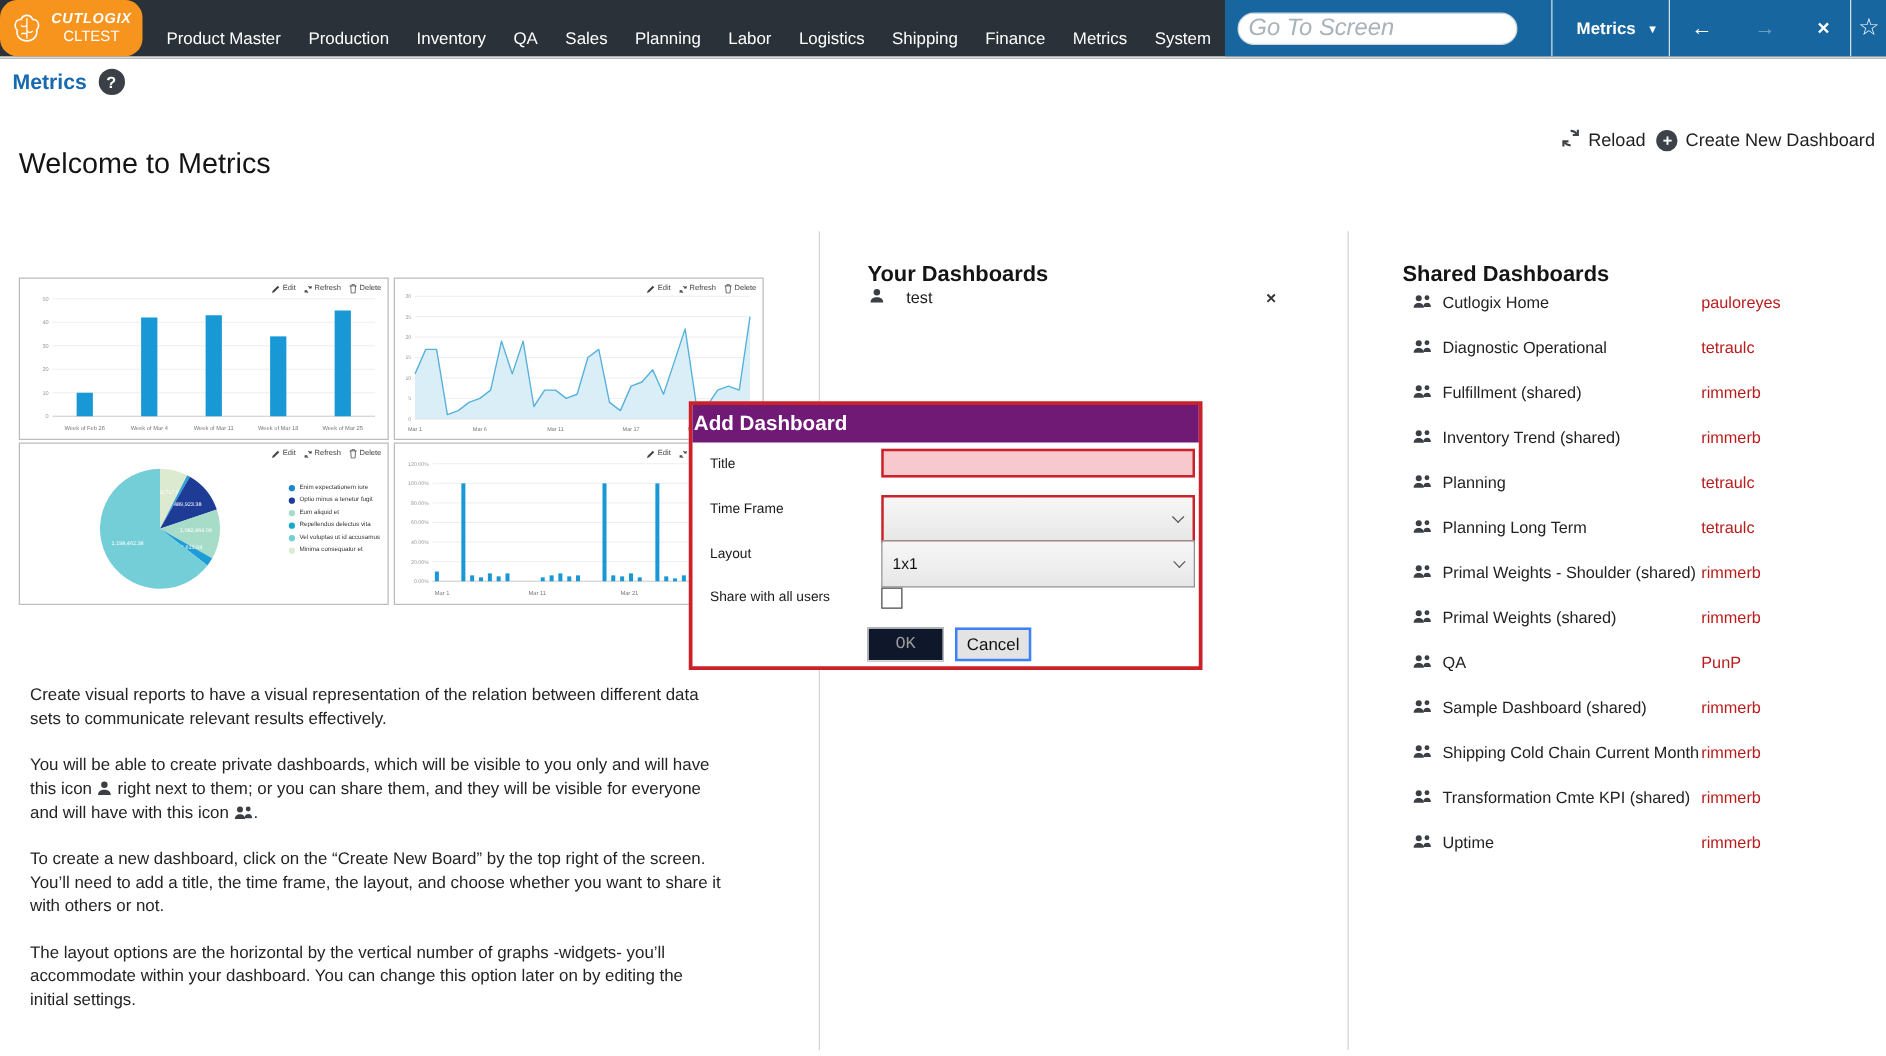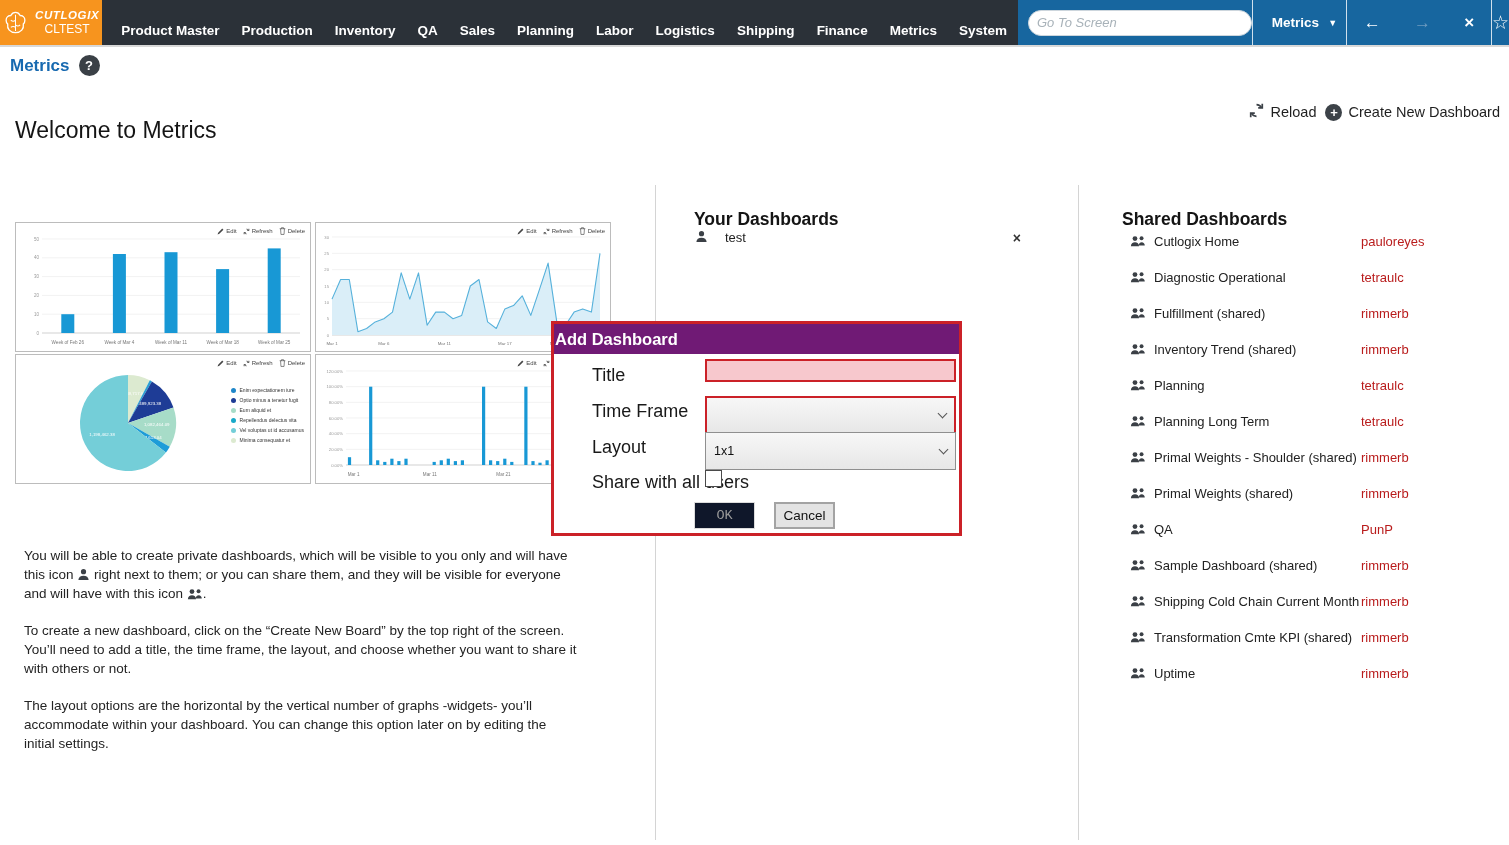--- a/index.html
+++ b/index.html
@@ -2,28 +2,28 @@
 <html><head>
 <meta charset="utf-8">
 <style>
   html,body{margin:0;padding:0;width:1509px;height:845px;overflow:hidden;
     font-family:"Liberation Sans","DejaVu Sans",sans-serif;background:#fff;color:#222;}
   #app{position:relative;width:1509px;height:845px;}
 
   
   .topnav{position:absolute;left:0;top:0;width:1509px;height:45px;background:#2b3138;
     display:flex;align-items:stretch;border-bottom:2px solid #d8d8d8;box-sizing:content-box;z-index:5;}
-  .brand{width:118px;background:#f7941e;display:flex;align-items:center;justify-content:center;gap:7px;cursor:pointer;}
+  .brand{width:118px;background:#f7941e;display:flex;align-items:center;justify-content:center;gap:7px;cursor:pointer;border-radius:14px;}
   .brand svg{display:block;}
   .brand-t1{font-size:11.5px;font-weight:bold;font-style:italic;color:#fff;letter-spacing:.6px;}
   .brand-t2{font-size:12px;color:#fff;text-align:center;margin-top:1px;}
   .navitems{display:flex;align-items:center;padding-left:8px;}
-  .navitem{color:#fff;font-weight:bold;font-size:13.5px;padding:0 11px;cursor:pointer;white-space:nowrap;margin-top:15px;}
+  .navitem{color:#fff;font-weight:normal;font-size:13.5px;padding:0 11px;cursor:pointer;white-space:nowrap;margin-top:15px;}
   .nav-right{margin-left:auto;background:#17669f;display:flex;align-items:center;width:547px;}
-  .goto{width:206px;height:24px;margin-left:10px;border:1px solid #cdd6dd;border-radius:13px;padding:0 8px;font-size:13px;font-family:inherit;}
+  .goto{width:206px;height:24px;margin-left:10px;border:1px solid #cdd6dd;border-radius:13px;padding:0 8px;font-size:19px;font-family:inherit;}
   .goto::placeholder{font-style:italic;color:#a8b2b9;}
   .vsep{width:1px;align-self:stretch;background:rgba(255,255,255,.8);}
   .screen-dd{width:83px;display:flex;align-items:center;justify-content:center;gap:9px;color:#fff;
     font-weight:bold;font-size:13.5px;cursor:pointer;margin-left:10px;}
   .dd-caret{font-size:9px;}
   .navbtns{width:144px;display:flex;align-items:center;justify-content:space-around;color:#fff;font-size:17px;font-weight:bold;}
   .navbtns span{cursor:pointer;}
   .navbtns .dim{color:#6f9cc0;}
   .starbox{flex:1;display:flex;align-items:center;justify-content:center;color:#fff;font-size:19px;cursor:pointer;}
 
@@ -66,34 +66,34 @@
   .sd-list{position:absolute;left:1130px;top:223px;width:372px;}
   .sd-row{display:flex;align-items:center;height:36px;cursor:pointer;}
   .li-icon{width:20px;flex:0 0 auto;display:flex;}
   .sd-name{font-size:13px;color:#222;width:207px;padding-left:4px;}
   .sd-owner{font-size:13px;color:#b91c1c;}
 
   
   .modal{position:absolute;left:551px;top:321px;width:405px;height:209px;background:#fff;
     border:3px solid #cb2128;z-index:20;}
   .modal-h{height:30px;background:#701a75;color:#fff;font-weight:bold;font-size:16.5px;line-height:30px;padding-left:1px;}
-  .m-label{position:absolute;left:14px;font-size:18px;color:#191919;margin-left:24px;}
+  .m-label{position:absolute;left:14px;font-size:11px;color:#191919;}
   .m-input-error{position:absolute;left:151px;top:35px;width:247px;height:19px;background:#f7c8cd;
     border:2px solid #cb2128;font-size:13px;padding:0;font-family:inherit;}
   .m-select{position:absolute;left:151px;width:251px;height:38px;background:linear-gradient(#f7f7f7,#e7e7e7);
     border:1px solid #8f8f8f;display:flex;align-items:center;padding:0 8px;font-size:12.5px;color:#111;
     box-sizing:border-box;cursor:pointer;}
   .m-select.error{border:2px solid #cb2128;}
   .chev{margin-left:auto;width:6px;height:6px;border-right:1.5px solid #555;border-bottom:1.5px solid #555;
     transform:rotate(45deg);margin-top:-4px;}
   .m-check{position:absolute;left:151px;top:146px;width:15px;height:15px;background:#fff;border:1px solid #4a4a4a;cursor:pointer;}
   .btn{position:absolute;top:178px;width:61px;height:27px;font-size:13.5px;display:flex;align-items:center;
     justify-content:center;box-sizing:border-box;cursor:pointer;font-family:inherit;}
   .btn-ok{left:140px;background:#0f172a;border:1px solid #dcdcdc;color:#9b9b9b;font-family:Liberation Mono, monospace;}
-  .btn-cancel{left:220px;background:#e3e3e3;border:2px solid #a3a3a3;color:#111;text-align:center;}
+  .btn-cancel{left:210px;background:#e3e3e3;border:2px solid #3b82f6;color:#111;text-align:center;}
 
   svg text{font-family:"Liberation Sans","DejaVu Sans",sans-serif;}
 </style>
 </head>
 <body>
 
 <div id="app">
 
   <header class="topnav">
     <div class="brand">
@@ -415,20 +415,21 @@
         <rect x="271.8" y="99.0" width="3.2" height="11.0" fill="#1898d5"></rect>
         <rect x="278.9" y="99.8" width="3.2" height="10.2" fill="#1898d5"></rect>
         <text x="37.62" y="121" font-size="4.6" fill="#777" text-anchor="middle">Mar 1</text>
         <text x="113.82000000000001" y="121" font-size="4.6" fill="#777" text-anchor="middle">Mar 11</text>
         <text x="187.48" y="121" font-size="4.6" fill="#777" text-anchor="middle">Mar 21</text>
         <text x="276.38" y="121" font-size="4.6" fill="#777" text-anchor="middle">Mar 31</text>
       </svg>
   </div>
 
   <div class="intro">
+    <p>Create visual reports to have a visual representation of the relation between different data sets to communicate relevant results effectively.</p>
     <p><span>You will be able to create private dashboards, which will be visible to you only and will have this icon </span><span class="inline-ic"><svg width="13" height="13" viewBox="0 0 14 14">
             <circle cx="7" cy="4" r="2.8" fill="#3b4046"></circle>
             <path d="M1.5 13c0-3 2.4-4.6 5.5-4.6s5.5 1.6 5.5 4.6z" fill="#3b4046"></path>
           </svg></span><span> right next to them; or you can share them, and they will be visible for everyone and will have with this icon </span><span class="inline-ic"><svg width="16" height="12" viewBox="0 0 18 13">
             <circle cx="13" cy="3.4" r="2.2" fill="#3b4046"></circle>
             <path d="M9.7 11.6c0-2.3 1.5-3.7 3.5-3.7s3.4 1.4 3.4 3.7z" fill="#3b4046"></path>
             <circle cx="5.6" cy="3.8" r="2.7" fill="#3b4046"></circle>
             <path d="M1 12.4C1 9.6 3 8 5.6 8s4.6 1.6 4.6 4.4z" fill="#3b4046"></path>
           </svg></span><span>.</span></p>
     <p>To create a new dashboard, click on the “Create New Board” by the top right of the screen. You’ll need to add a title, the time frame, the layout, and choose whether you want to share it with others or not.</p>

